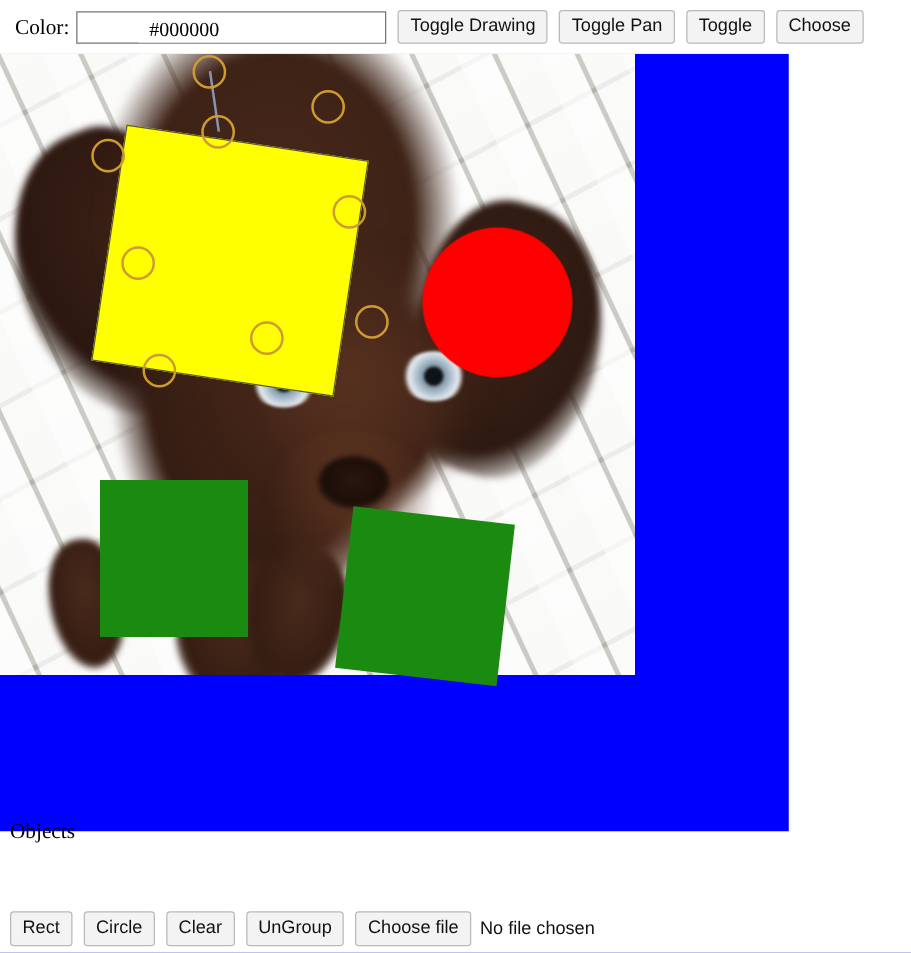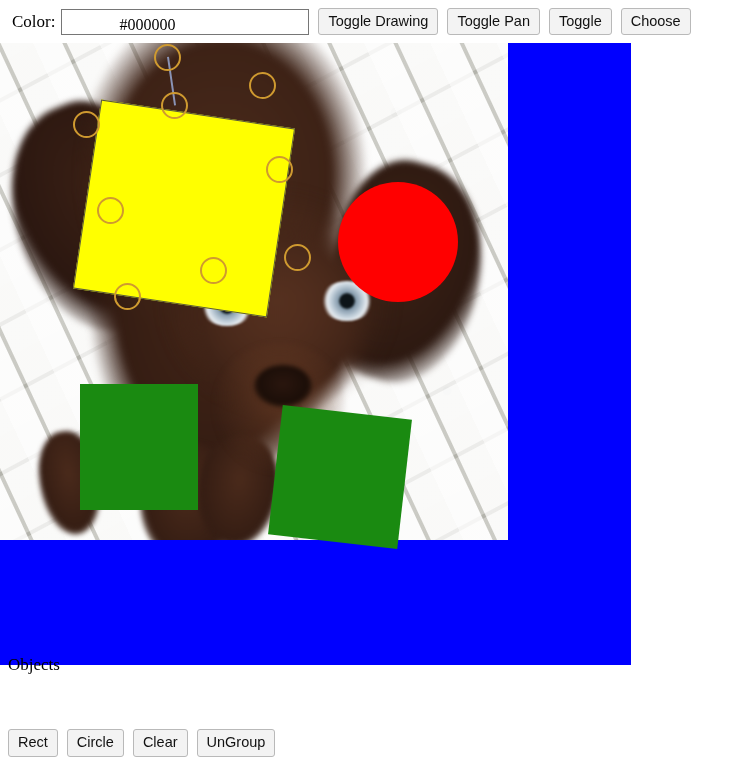--- a/index.html
+++ b/index.html
@@ -347,13 +347,17 @@
   </div>
 </div>
 
 <div id="objects-label">Objects</div>
 
 <div id="bottom-toolbar">
   <button class="bb-btn">Rect</button>
   <button class="bb-btn">Circle</button>
   <button class="bb-btn">Clear</button>
   <button class="bb-btn">UnGroup</button>
+  <div id="file-input-wrap">
+    <button class="bb-btn">Choose file</button>
+    <span id="file-status">No file chosen</span>
+  </div>
 </div>
 
 </body></html>

